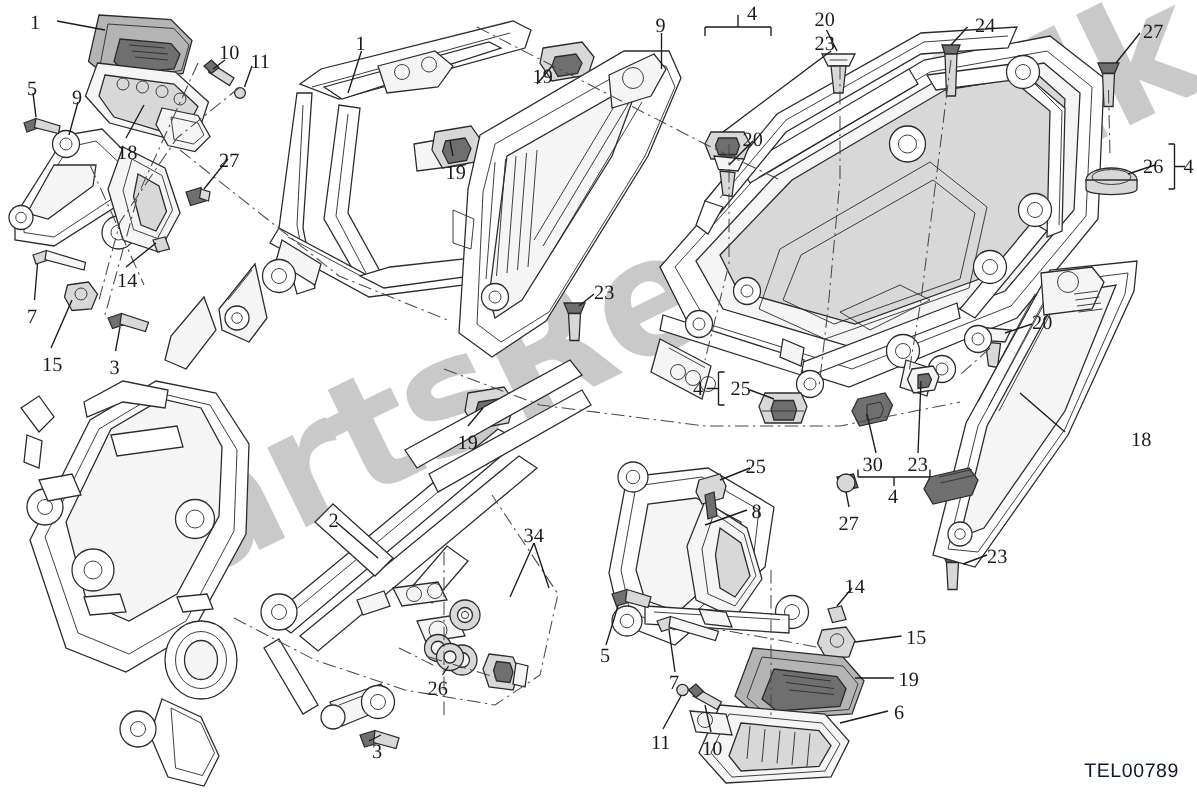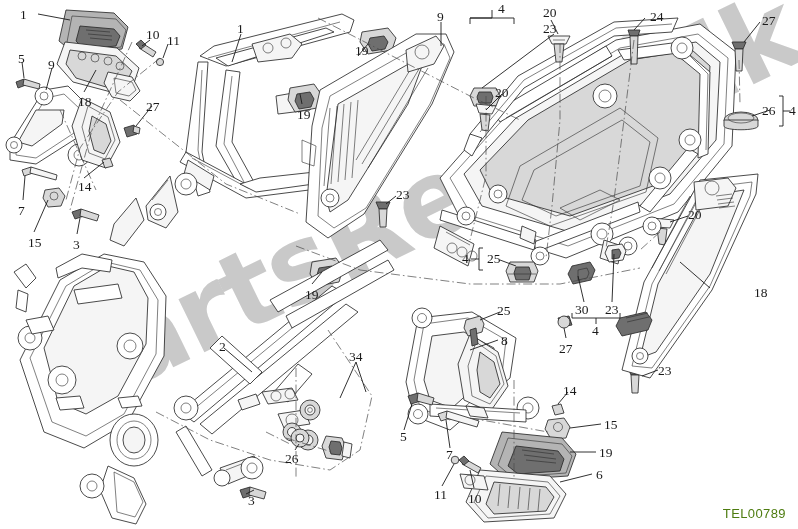--- a/index.html
+++ b/index.html
@@ -17,21 +17,21 @@
 
   
   #artwork{position:absolute;inset:0;z-index:3;}
 
   
   .lbl{position:absolute;z-index:6;color:#1b1b1b;font-size:13.5px;
        font-family:"Liberation Serif",serif;line-height:1;white-space:nowrap;}
 
   
   #diagram-code{position:absolute;right:12px;bottom:8px;z-index:7;
-       font-family:"Liberation Sans",sans-serif;font-size:13px;color:#4d7c0f;
+       font-family:"Liberation Sans",sans-serif;font-size:13px;color:#0f172a;
        letter-spacing:.4px;}
 
   
   .ln{stroke:#1b1b1b;stroke-width:.9;fill:none;}
   .part{stroke:#2b2b2b;stroke-width:.85;fill:#ffffff;}
   .part-l{stroke:#2b2b2b;stroke-width:.85;fill:#f5f5f5;}
   .part-d{stroke:#2b2b2b;stroke-width:.85;fill:#d8d8d8;}
   .part-dd{stroke:#2b2b2b;stroke-width:.85;fill:#b4b4b4;}
   .part-k{stroke:#2b2b2b;stroke-width:.85;fill:#6f6f6f;}
   .thin{stroke:#2b2b2b;stroke-width:.6;fill:none;}

